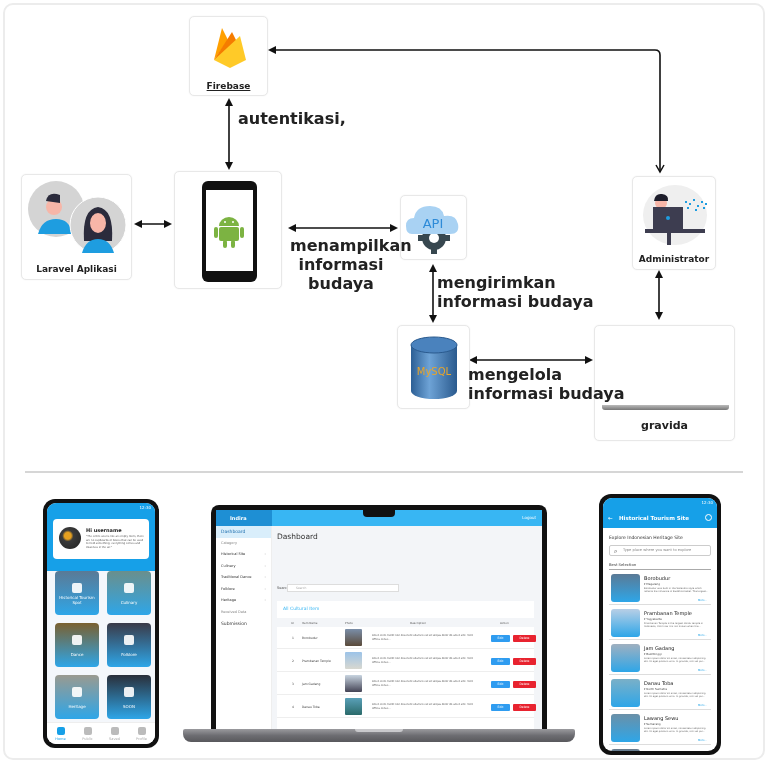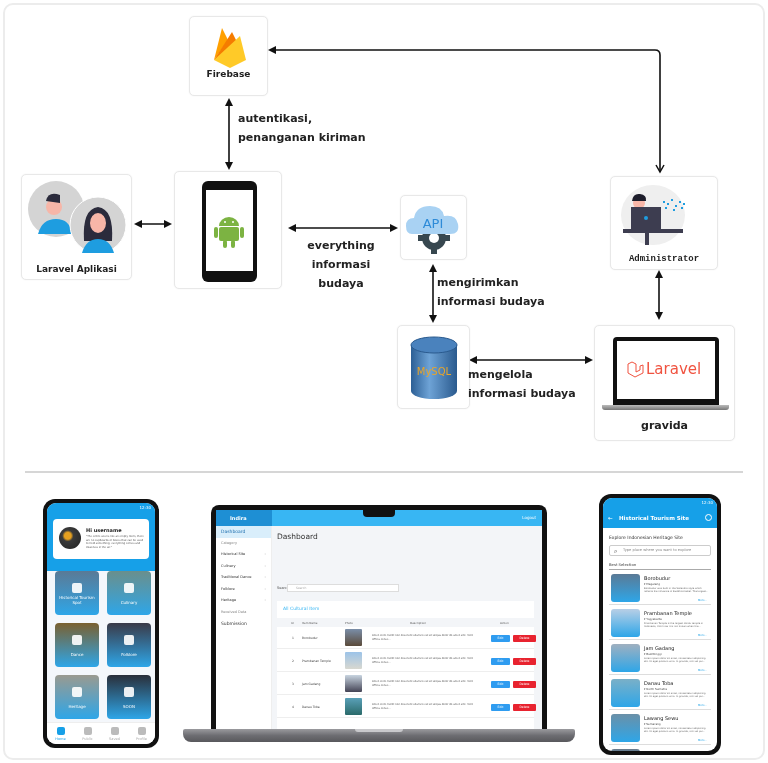--- a/index.html
+++ b/index.html
@@ -1,20 +1,20 @@
 <!DOCTYPE html>
 <html><head>
 <meta charset="utf-8">
 <style>
   * { box-sizing: border-box; margin: 0; padding: 0; }
   body { width: 768px; height: 763px; background: #ffffff; font-family: "DejaVu Sans", sans-serif; position: relative; overflow: hidden; }
   .frame { position: absolute; left: 3px; top: 3px; width: 762px; height: 757px; border: 2px solid #ececec; border-radius: 10px; background: #fff; }
   .node { position: absolute; background: #fff; border: 1px solid #e8e8e8; border-radius: 5px; box-shadow: 0 0 2px rgba(0,0,0,0.06); }
   .node-label { position: absolute; left: 0; right: 0; text-align: center; font-weight: bold; font-size: 9px; color: #222; }
-  .edge-label { position: absolute; font-weight: bold; font-size: 11px; color: #222; line-height: 19px; }
+  .edge-label { position: absolute; font-weight: bold; font-size: 16px; color: #222; line-height: 19px; }
   svg.arrows { position: absolute; left: 0; top: 0; }
   .divider { position: absolute; left: 25px; top: 471px; width: 718px; height: 2px; background: #d6d6d6; }
 
   
   .phone { position: absolute; background: #111; border-radius: 12px; padding: 4px; }
   .phone .screen { width: 100%; height: 100%; border-radius: 9px; overflow: hidden; background: #f4f7fb; position: relative; }
   .statusbar { height: 10px; background: #16a0e8; font-size: 4px; color: #fff; text-align: right; padding-right: 4px; line-height: 10px; }
   .p1-header { background: #16a0e8; height: 58px; position: relative; }
   .p1-card { position: absolute; left: 6px; right: 6px; top: 6px; height: 40px; background: #fff; border-radius: 4px; }
   .p1-avatar { position: absolute; left: 6px; top: 8px; width: 22px; height: 22px; border-radius: 50%; background: radial-gradient(circle at 40% 40%, #e5a020 0 18%, #3a3a3a 30%, #222 100%); }
@@ -101,21 +101,21 @@
   <line x1="471" y1="360" x2="591" y2="360" stroke="#111" stroke-width="1.6" marker-start="url(#ah)" marker-end="url(#ah)"></line>
   <line x1="659" y1="272" x2="659" y2="318" stroke="#111" stroke-width="1.6" marker-start="url(#ah)" marker-end="url(#ah)"></line>
 </svg>
 
 <div class="node" style="left:189px;top:16px;width:79px;height:80px;">
   <svg width="36" height="44" style="position:absolute;left:22px;top:9px;" viewBox="0 0 36 44">
     <path d="M2,34 L10,2 L16,14 Z" fill="#ffa000"></path>
     <path d="M2,34 L20,6 L28,22 Z" fill="#f57c00"></path>
     <path d="M2,34 L28,10 L34,34 L18,42 Z" fill="#ffca28"></path>
   </svg>
-  <div class="node-label" style="top:52px;">Firebase</div>
+  <div class="node-label" style="top:64px;text-decoration:underline;">Firebase</div>
 </div>
 
 <div class="node" style="left:21px;top:174px;width:111px;height:106px;">
   <svg width="100" height="80" style="position:absolute;left:4px;top:4px;" viewBox="0 0 100 80">
     <circle cx="30" cy="30" r="28" fill="#d4d4d4"></circle>
     <circle cx="28" cy="28" r="8" fill="#f7b6a8"></circle>
     <path d="M20,22 Q22,12 34,16 L34,24 Z" fill="#2b2b3c"></path>
     <path d="M12,55 Q16,40 30,40 Q44,40 46,55 Z" fill="#1e9de0"></path>
     <circle cx="72" cy="46" r="28" fill="#d4d4d4" stroke="#fff" stroke-width="1"></circle>
     <path d="M58,62 Q56,30 72,28 Q88,30 86,62 Z" fill="#2b2b3c"></path>
@@ -162,21 +162,21 @@
           <stop offset="0.4" stop-color="#6ea3d6"></stop>
           <stop offset="1" stop-color="#2a5a8e"></stop>
         </linearGradient>
       </defs>
     <path d="M2,10 L2,56 A23,8 0 0 0 48,56 L48,10 Z" fill="url(#cyl)"></path>
     <ellipse cx="25" cy="10" rx="23" ry="8" fill="#4a82bd" stroke="#2a5a8e"></ellipse>
     <text x="25" y="40" text-anchor="middle" font-size="10" fill="#e8a52a" font-family="DejaVu Sans, sans-serif">MySQL</text>
   </svg>
 </div>
 
-<div class="node" style="left:610px;top:176px;width:108px;height:94px;font-family:Liberation Mono, monospace;">
+<div class="node" style="left:632px;top:176px;width:84px;height:94px;">
   <svg width="76" height="66" style="position:absolute;left:4px;top:4px;" viewBox="0 0 76 66">
     <ellipse cx="38" cy="34" rx="32" ry="30" fill="#efefef"></ellipse>
     <circle cx="24" cy="22" r="6" fill="#f7b6a8"></circle>
     <path d="M17,20 Q18,12 25,13 Q32,14 31,20 Z" fill="#1d1d2b"></path>
     <rect x="16" y="26" width="30" height="22" fill="#3d3d50"></rect>
     <circle cx="31" cy="37" r="2" fill="#1e9de0"></circle>
     <rect x="8" y="48" width="60" height="4" fill="#3d3d50"></rect>
     <rect x="30" y="52" width="4" height="12" fill="#3d3d50"></rect>
     <g fill="#1e9de0">
       <rect x="48" y="20" width="2" height="2"></rect>
@@ -187,38 +187,29 @@
         <rect x="68" y="22" width="2" height="2"></rect>
       <rect x="50" y="26" width="2" height="2"></rect>
         <rect x="58" y="28" width="2" height="2"></rect>
         <rect x="66" y="26" width="2" height="2"></rect>
     </g>
   </svg>
   <div class="node-label" style="top:77px;">Administrator</div>
 </div>
 
 <div class="node" style="left:594px;top:325px;width:141px;height:116px;">
-  <div style="position:absolute;left:18px;top:11px;width:106px;height:68px;background:#111;border-radius:4px 4px 0 0;padding:4px 4px 6px;">
-    <div style="width:100%;height:100%;background:#fff;position:relative;">
-      <svg width="18" height="18" style="position:absolute;left:9px;top:20px;" viewBox="0 0 18 18">
-        <path d="M2,3 L6,1 L10,3 L10,11 L14,9 L14,5 L17,4 L17,12 L9,16 L2,12 Z" fill="none" stroke="#f05340" stroke-width="1"></path>
-      </svg>
-      <span style="position:absolute;left:29px;top:19px;font-size:15px;color:#f05340;font-family:'DejaVu Sans',sans-serif;">Laravel</span>
-    </div>
-  </div>
   <div style="position:absolute;left:7px;top:79px;width:127px;height:5px;background:linear-gradient(#bbb,#777);border-radius:0 0 3px 3px;"></div>
   <div class="node-label" style="top:93px;font-size:11px;">gravida</div>
 </div>
 
 <div class="edge-label" style="left:238px;top:109px;">
   <div>autentikasi,</div>
-  <div>penanganan kiriman</div>
 </div>
 <div class="edge-label" style="left:290px;top:236px;text-align:center;width:102px;">
-  <div>everything</div>
+  <div>menampilkan</div>
   <div>informasi budaya</div>
 </div>
 <div class="edge-label" style="left:437px;top:273px;">
   <div>mengirimkan</div>
   <div>informasi budaya</div>
 </div>
 <div class="edge-label" style="left:468px;top:365px;">
   <div>mengelola</div>
   <div>informasi budaya</div>
 </div>

